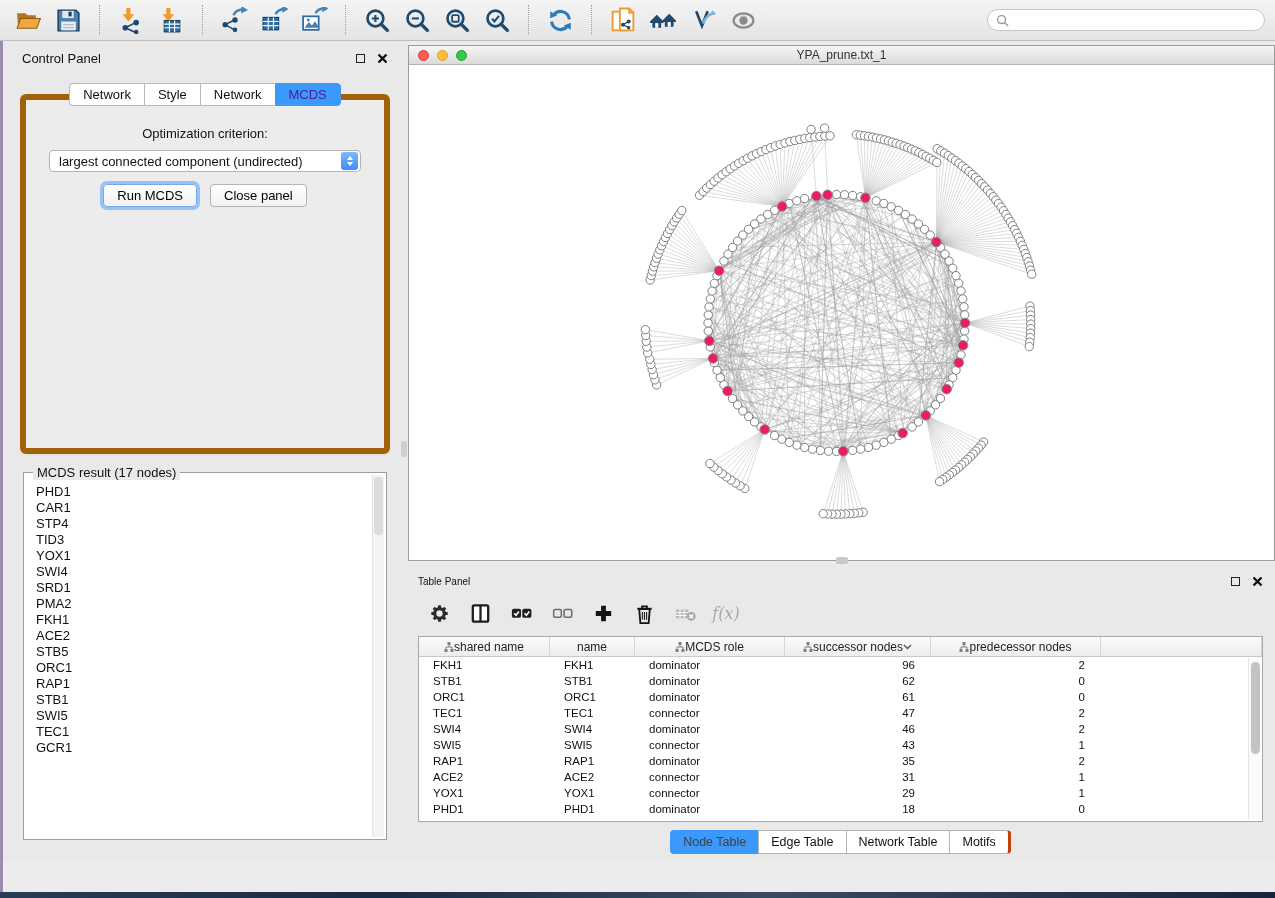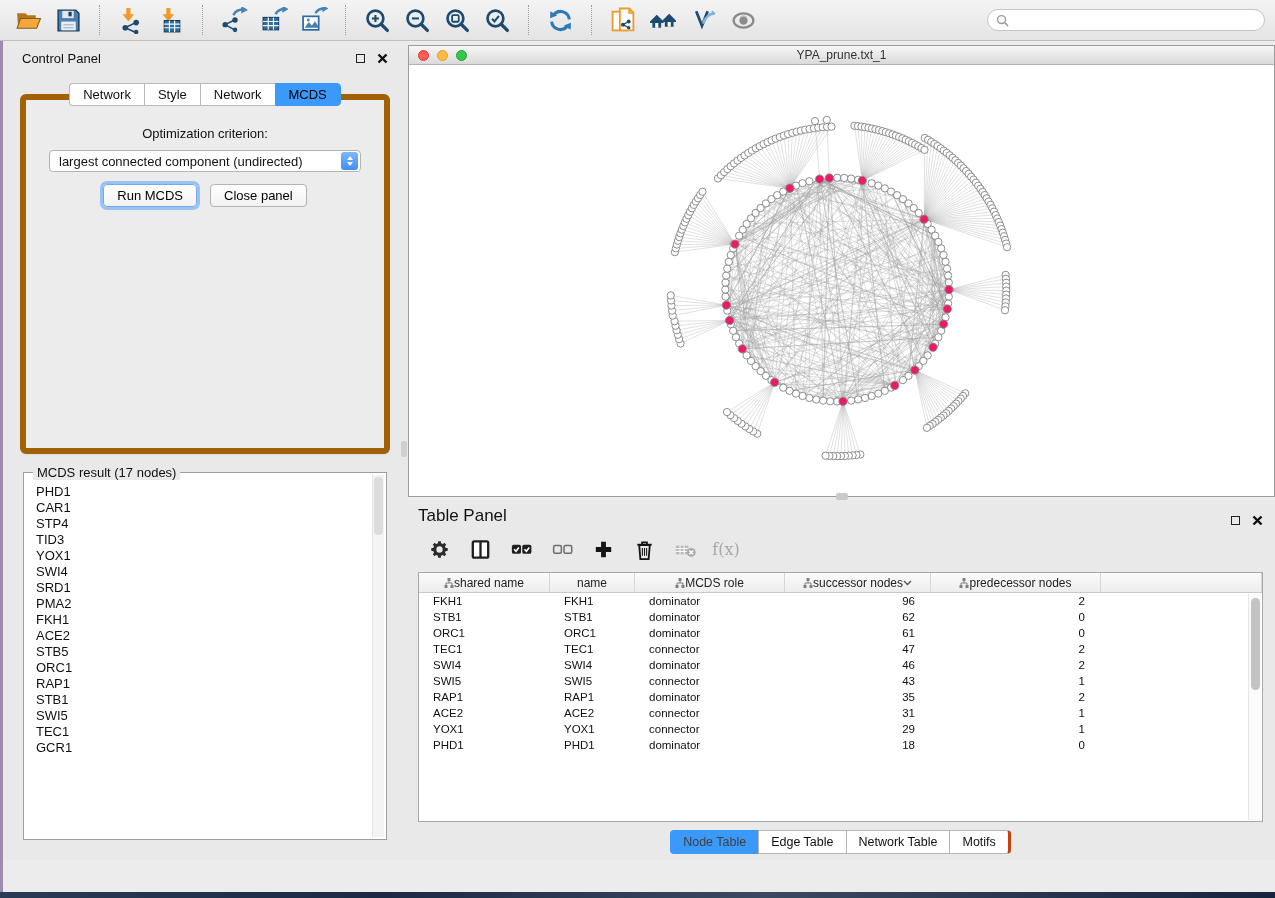--- a/index.html
+++ b/index.html
@@ -16,58 +16,58 @@
 .wallstrip-left{position:absolute;left:0;top:41px;bottom:6px;width:3px;background:#9d8bad;z-index:6}
 
 .control-panel{width:400px;background:#e9e9e9;display:flex;flex-direction:column;padding-left:10px}
 .panel-header{height:26px;display:flex;align-items:center;padding:8px 12px 0;font-size:13px}
 .win-controls{margin-left:auto;display:flex;gap:12px;align-items:center}
 .float-icon{width:9px;height:9px;border:1.5px solid #222}
 .ctab-row{display:flex;justify-content:center;margin-top:16px;position:relative;z-index:2}
 .ctab{font-size:13px;padding:3px 13px;background:#fff;border:1px solid #b9b9b9;border-right:none;cursor:default}
 .ctab:first-child{border-radius:4px 0 0 4px}
 .ctab:last-child{border-right:1px solid #b9b9b9;border-radius:0 4px 4px 0}
-.ctab.active{background:#3b99fc;border-color:#3b99fc;color:#000000}
+.ctab.active{background:#3b99fc;border-color:#3b99fc;color:#4c1d95}
 .inner-panel{margin:-12px 10px 0;background:#ececec;border:6px solid #a16207;border-radius:6px;height:360px;padding-top:26px;text-align:center;box-shadow:0 1px 2px rgba(0,0,0,.05)}
 .opt-label{font-size:13px;margin-bottom:9px}
 .dropdown{width:312px;height:22px;margin:0 auto;background:#fff;border:1px solid #b3b3b3;border-radius:4px;display:flex;align-items:center;font-size:13px;padding-left:9px}
 .dd-stepper{margin-left:auto;width:17px;height:18px;margin-right:2px;border-radius:3px;background:linear-gradient(#7db7fb,#3e8ef7);display:flex;flex-direction:column;align-items:center;justify-content:center;gap:2px}
 .arr-up{width:0;height:0;border-left:3.5px solid transparent;border-right:3.5px solid transparent;border-bottom:4px solid #fff}
 .arr-dn{width:0;height:0;border-left:3.5px solid transparent;border-right:3.5px solid transparent;border-top:4px solid #fff}
 .btn-row{margin-top:12px;display:flex;justify-content:center;gap:13px}
 .btn{font-size:13px;padding:3px 13px;background:linear-gradient(#ffffff,#f2f2f2);border:1px solid #b3b3b3;border-radius:4px}
 .btn.focused{box-shadow:0 0 0 3px rgba(82,160,250,.55);border-color:#74aae8}
 .results-box{margin:18px 13px 20px;flex:1;border:1px solid #9e9e9e;position:relative;background:#fff}
 .results-legend{position:absolute;top:-8px;left:9px;background:#e9e9e9;padding:0 4px;font-size:13px}
 .results-list{padding:11px 12px 0;font-size:13px;line-height:16px}
 .mcds-item{height:16px}
 .mcds-scroll{position:absolute;top:2px;right:2px;bottom:2px;width:12px;background:#f4f4f4;border-left:1px solid #e4e4e4}
 .mcds-thumb{position:absolute;top:2px;left:1px;width:9px;height:58px;background:#dcdcdc;border-radius:4px}
 
 .v-splitter{width:8px;background:#e9e9e9;position:relative}
 .v-handle{position:absolute;top:400px;left:1px;width:6px;height:16px;background:#cfcfcf;border-radius:2px}
 
 .right-col{flex:1;display:flex;flex-direction:column;padding-top:4px;min-width:0}
-.net-window{height:452px;display:flex;flex-direction:column;border:1px solid #9c9c9c;background:#fff}
+.net-window{height:516px;display:flex;flex-direction:column;border:1px solid #9c9c9c;background:#fff}
 .net-titlebar{height:19px;background:linear-gradient(#f6f6f6,#dadada);border-bottom:1px solid #b3b3b3;display:flex;align-items:center;position:relative;flex:0 0 auto}
 .traffic{position:absolute;left:9px;top:4px;display:flex;gap:8px}
 .light{width:11px;height:11px;border-radius:50%}
 .light.red{background:#fb5d55;border:1px solid #de3a32}
 .light.yellow{background:#fdbc40;border:1px solid #dfa023}
 .light.green{background:#35c749;border:1px solid #26a032}
 .net-title{margin:0 auto;font-size:12px;color:#333}
 .net-canvas{flex:1;position:relative;background:#fff;overflow:hidden}
 .net-canvas svg{position:absolute;inset:0}
 .split-handle{position:relative;width:12px;height:7px;background:#c9c9c9;border-radius:2px;margin:-4px auto 0;z-index:4}
 
 .table-panel{flex:1;display:flex;flex-direction:column;background:#e9e9e9;padding:0 12px 6px 10px;min-height:0}
-.tp-header{height:26px;display:flex;align-items:flex-end;font-size:17px;padding-top:8px}
+.tp-header{height:26px;display:flex;align-items:center;font-size:10px;padding-top:8px}
 .tp-toolbar{height:34px;display:flex;align-items:center;gap:15px;padding:0 8px;margin-top:6px}
 .ticon{width:26px;height:26px;display:flex;align-items:center;justify-content:center}
-.fx{font-family:"DejaVu Serif",serif;font-size:16px;color:#a8a8a8}
+.fx{font-family:"DejaVu Serif",serif;font-style:italic;font-size:16px;color:#a8a8a8}
 .table-box{flex:1;background:#fff;border:1px solid #a8a8a8;margin-top:6px;position:relative;overflow:hidden;display:flex;flex-direction:column;min-height:0}
 .thead{display:grid;grid-template-columns:131px 85px 150px 146px 170px 1fr;height:20px;background:linear-gradient(#fbfbfb,#ededed);border-bottom:1px solid #c9c9c9;flex:0 0 auto}
 .th{display:flex;align-items:center;justify-content:center;font-size:12px;border-right:1px solid #d6d6d6;color:#222;overflow:hidden}
 .tbody{flex:1;position:relative}
 .tr{display:grid;grid-template-columns:131px 85px 150px 146px 170px 1fr;height:16px}
 .td{font-size:11.5px;display:flex;align-items:center;overflow:hidden}
 .td.l{padding-left:14px}
 .td.r{justify-content:flex-end;padding-right:16px}
 .vscroll{position:absolute;top:21px;right:1px;bottom:1px;width:13px;background:#fbfbfb;border-left:1px solid #e6e6e6}
 .vthumb{position:absolute;top:4px;left:2px;width:9px;height:92px;background:#c3c3c3;border-radius:5px}

